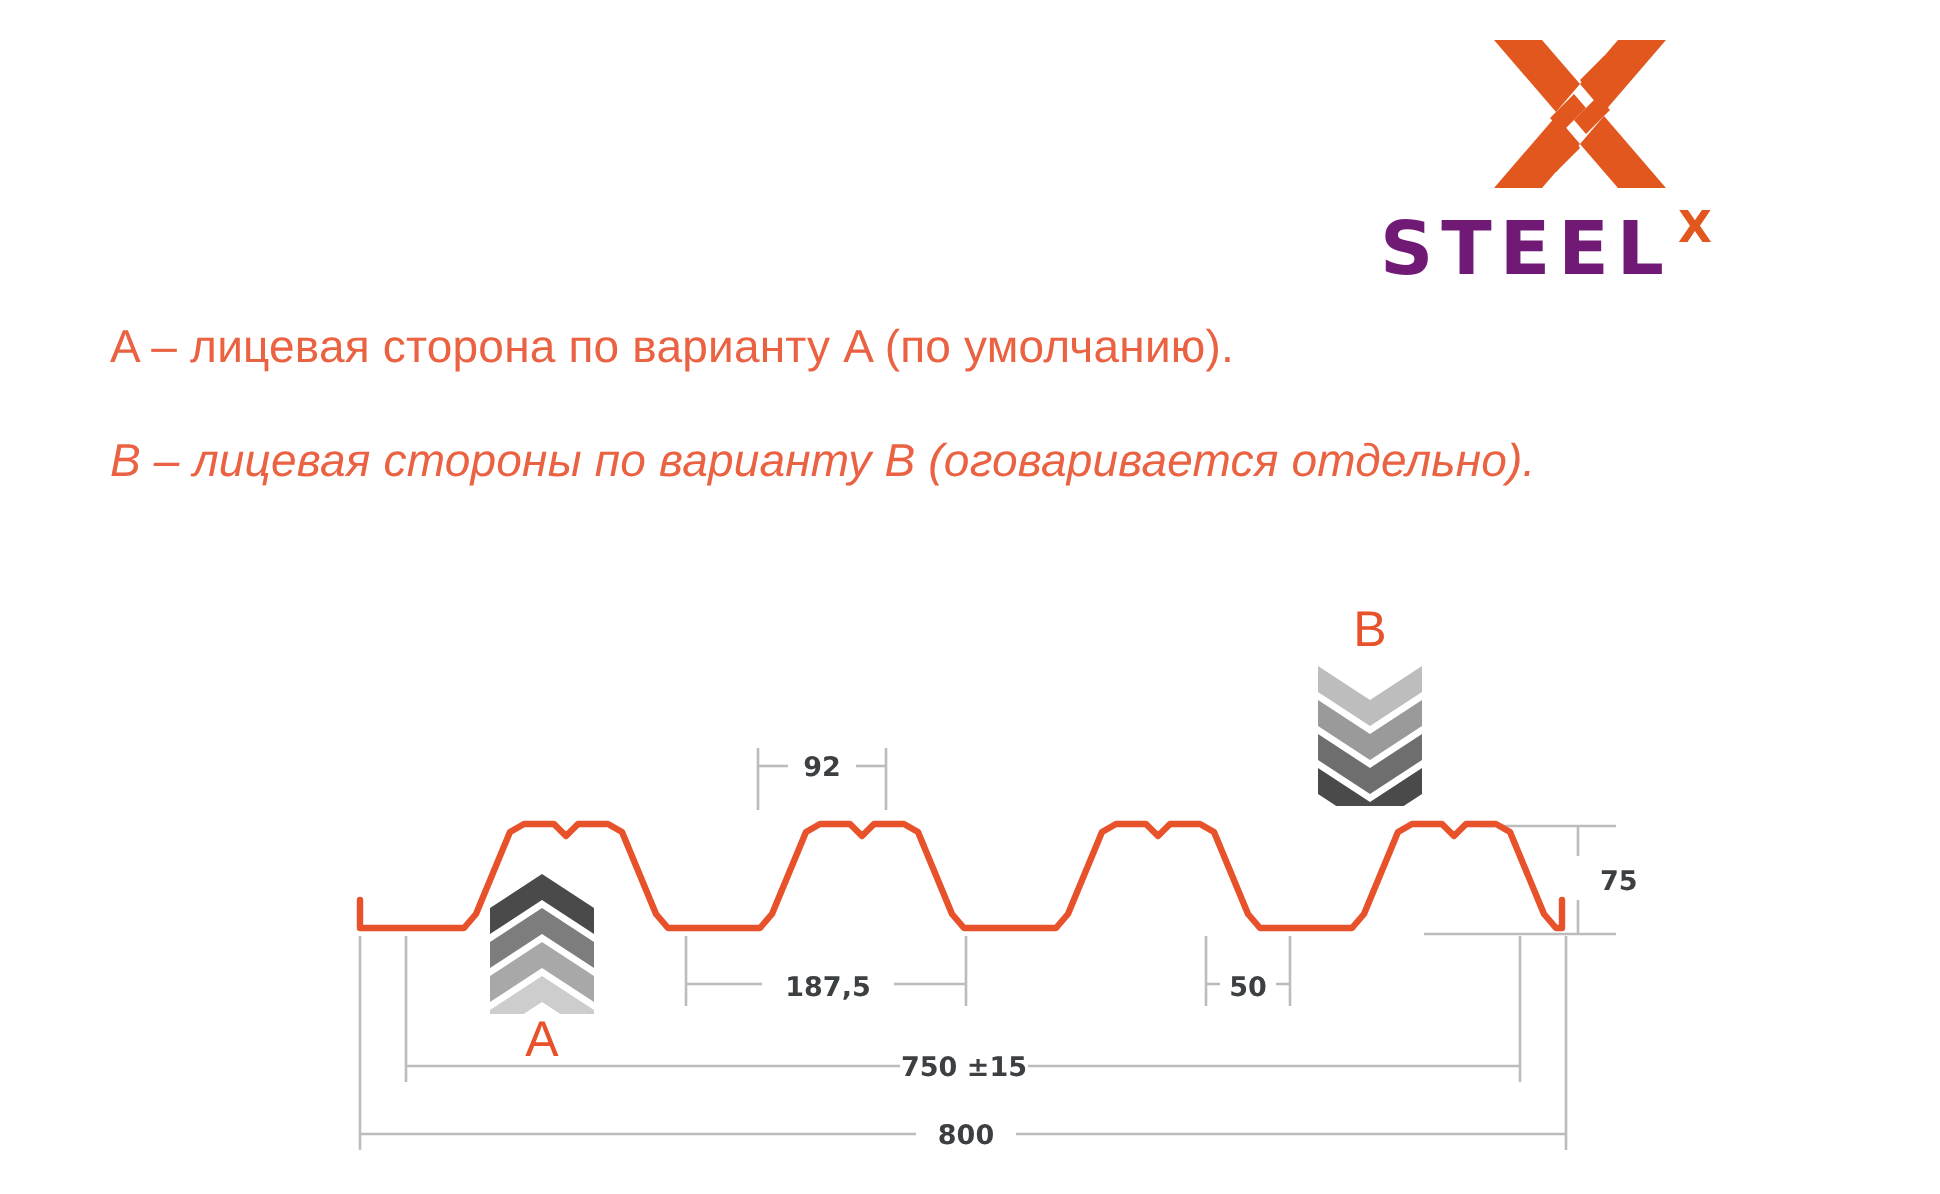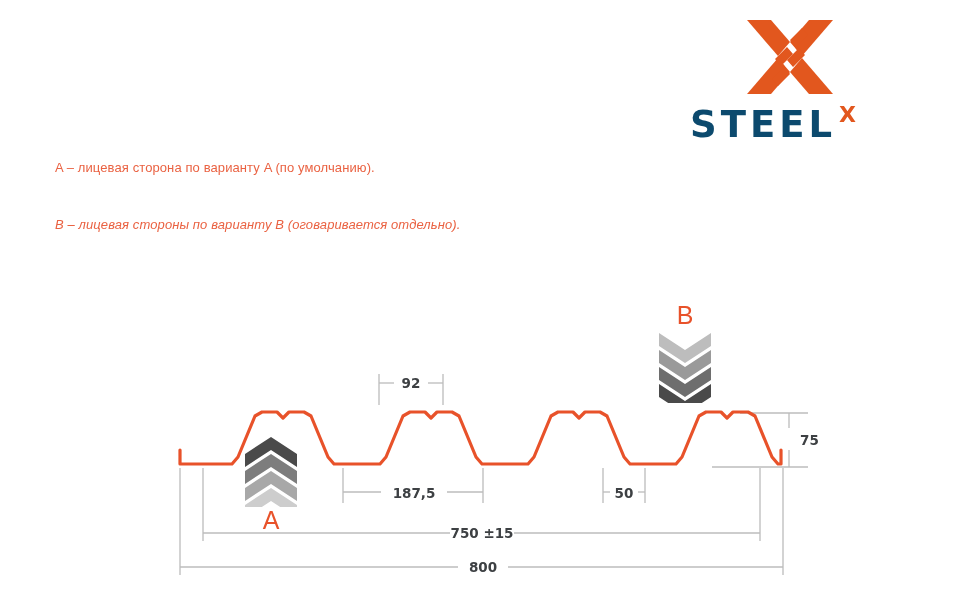--- a/index.html
+++ b/index.html
@@ -38,39 +38,39 @@
     height: 40px;
     display: flex;
     align-items: flex-start;
     justify-content: flex-start;
   }
   #logo-steel-text {
     font-family: "DejaVu Sans", sans-serif;
     font-size: 37px;
     font-weight: bold;
     letter-spacing: 4px;
-    color: #0c4a6e;
+    color: #701a75;
     line-height: 1;
   }
   #logo-x-text {
     font-family: "DejaVu Sans", sans-serif;
     font-size: 22px;
     font-weight: bold;
     color: #e2571e;
     line-height: 1;
     margin-left: 3px;
     margin-top: -2px;
   }
 
   
   .caption-line {
     position: absolute;
     left: 55px;
     font-family: "Liberation Sans", sans-serif;
-    font-size: 13px;
+    font-size: 23px;
     color: #ea6242;
     white-space: nowrap;
     letter-spacing: 0.1px;
   }
   #caption-a { top: 160px; }
   #caption-b { top: 217px; font-style: italic; }
 
   
   #drawing {
     position: absolute;

